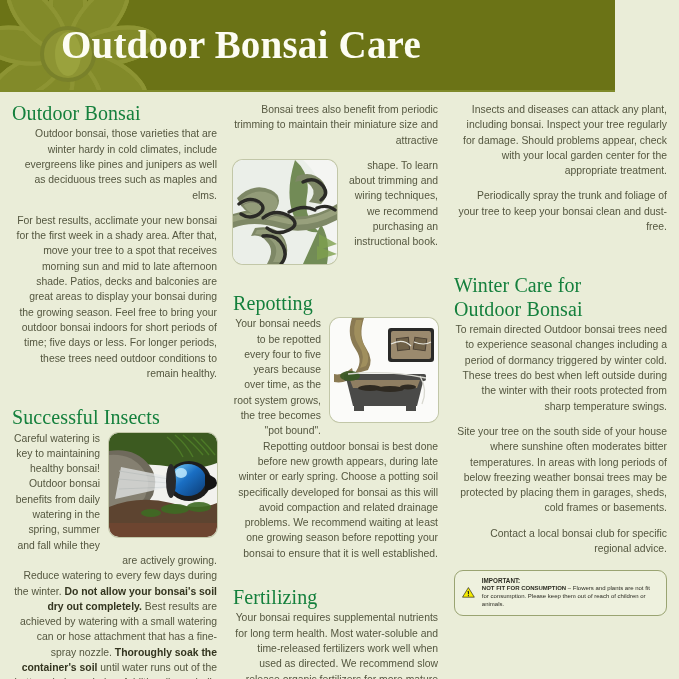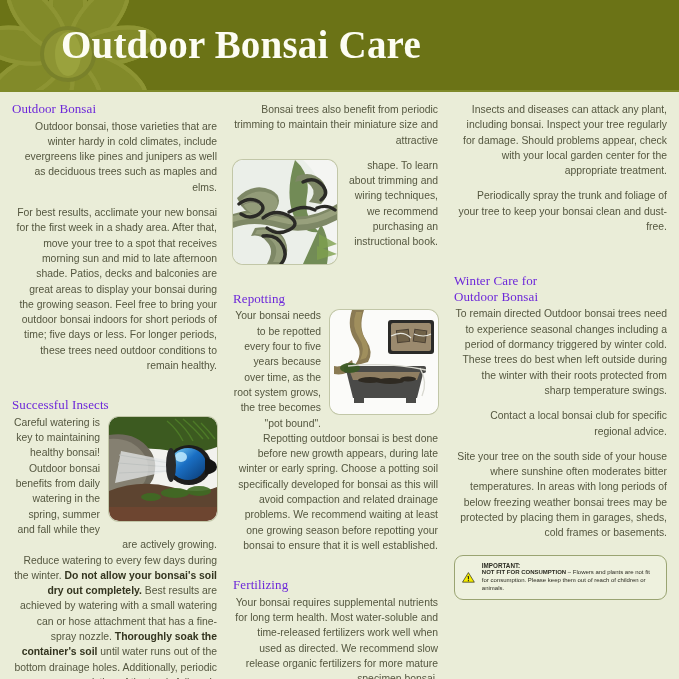--- a/index.html
+++ b/index.html
@@ -11,21 +11,21 @@
   }
   #page {
     position: relative;
     width: 679px; height: 679px;
     background: #eaedd8;
   }
 
   
   .header {
     position: relative;
-    width: 679px; height: 92px;
+    width: 615px; height: 92px;
     background: #6b7316;
     overflow: hidden;
   }
   .header-pattern {
     position: absolute;
     left: -32px; top: -46px;
     width: 200px; height: 200px;
     opacity: 1;
     pointer-events: none;
   }
@@ -54,23 +54,23 @@
     gap: 16px;
     align-items: flex-start;
   }
   .col { position: relative; }
   .col-1 { width: 210px; }
   .col-2 { width: 210px; }
   .col-3 { width: 213px; }
 
   h2.sec {
     font-family: "Liberation Serif", serif;
-    font-size: 13px;
+    font-size: 20px;
     font-weight: normal;
-    color: #6d28d9;
+    color: #15803d;
     line-height: 1.12;
     margin: 0 0 2px 0;
     letter-spacing: 0.1px;
   }
   h2.sec.tight { margin-bottom: 1px; }
 
   p.body {
     font-size: 10.4px;
     line-height: 15.3px;
     color: #54563f;
@@ -362,22 +362,22 @@
     <div class="col col-3">
 
       <p class="body">Insects and diseases can attack any plant, including bonsai. Inspect your tree regularly for damage. Should problems appear, check with your local garden center for the appropriate treatment.</p>
       <p class="body">Periodically spray the trunk and foliage of your tree to keep your bonsai clean and dust-free.</p>
 
       <div class="gap-xl"></div>
 
       <h2 class="sec tight">Winter Care for</h2>
       <h2 class="sec">Outdoor Bonsai</h2>
       <p class="body">To remain directed Outdoor bonsai trees need to experience seasonal changes including a period of dormancy triggered by winter cold. These trees do best when left outside during the winter with their roots protected from sharp temperature swings.</p>
+      <p class="body">Site your tree on the south side of your house where sunshine often moderates bitter temperatures. In areas with long periods of below freezing weather bonsai trees may be protected by placing them in garages, sheds, cold frames or basements.</p>
       <p class="body">Contact a local bonsai club for specific regional advice.</p>
-      <p class="body">Site your tree on the south side of your house where sunshine often moderates bitter temperatures. In areas with long periods of below freezing weather bonsai trees may be protected by placing them in garages, sheds, cold frames or basements.</p>
 
       <div class="warnbox">
         <svg width="26" height="23" viewBox="0 0 26 23">
           <path d="M13 1.5 L25 21 L1 21 Z" fill="#f5ec00" stroke="#1a1a1a" stroke-width="1.3" stroke-linejoin="round"></path>
           <rect x="11.9" y="8" width="2.2" height="7.4" rx="1" fill="#1a1a1a"></rect>
           <circle cx="13" cy="18" r="1.3" fill="#1a1a1a"></circle>
         </svg>
         <div class="warn-text">
           <span class="lead">IMPORTANT:</span><span>NOT FIT FOR CONSUMPTION</span><span class="rest"> – </span><span class="rest">Flowers and plants are not fit for consumption. Please keep them out of reach of children or animals.</span>
         </div>

